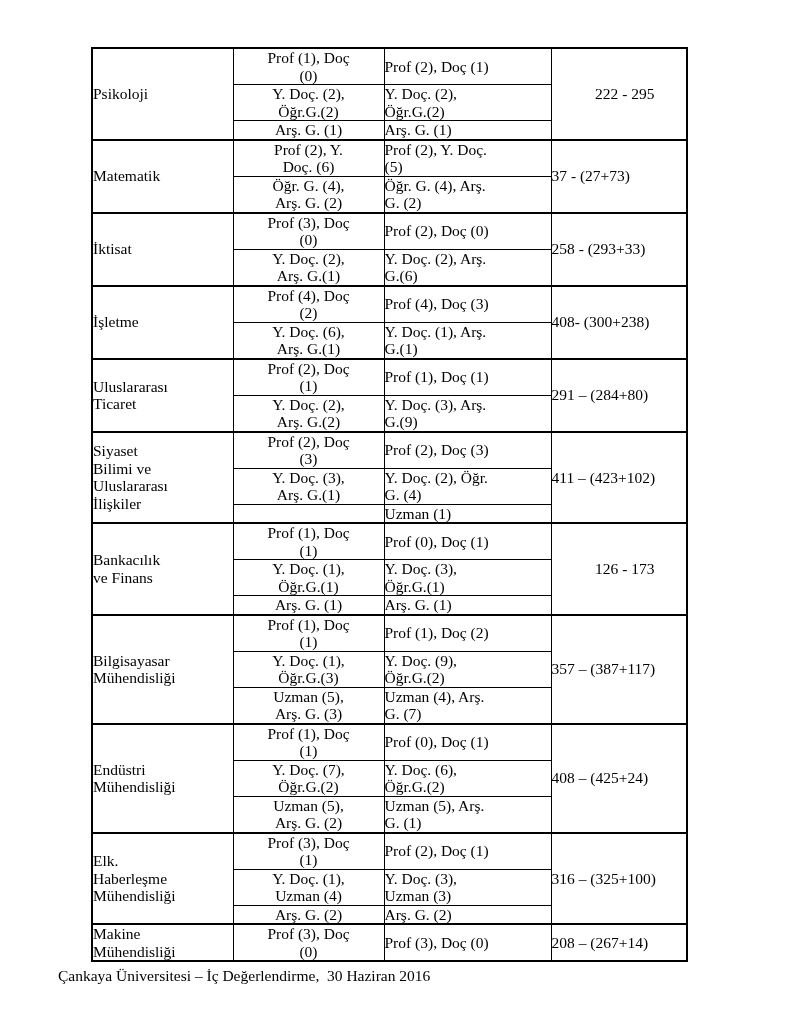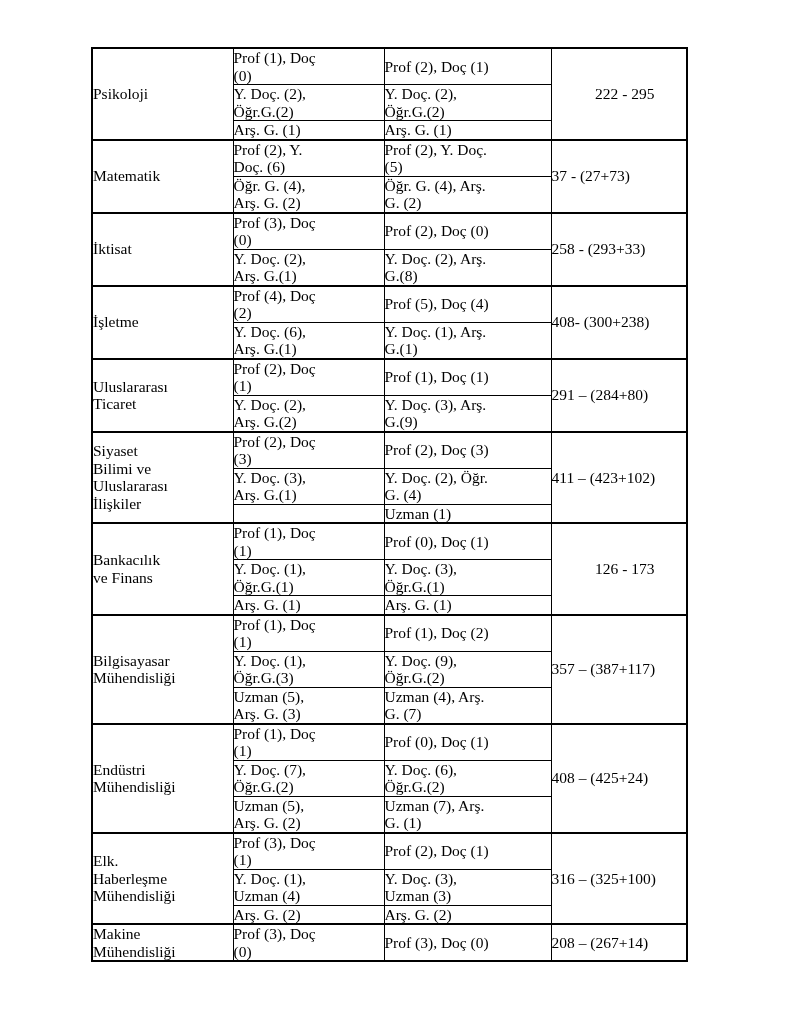--- a/index.html
+++ b/index.html
@@ -43,20 +43,21 @@
     font-family: Liberation Serif, serif;
   }
   td.dept-cell {
     padding-left: 39px;
     padding-right: 4px;
     margin-top: 10px;
   }
   td.staff1-cell {
     padding-left: 21px;
     padding-right: 4px;
+    text-align: center;
   }
   td.staff2-cell {
     padding-left: 38px;
     padding-right: 4px;
   }
   td.total-cell {
     padding-left: 8px;
     white-space: nowrap;
   }
   td.total-cell.short-range {
@@ -120,27 +121,27 @@
           <td class="dept-cell" rowspan="2">İktisat</td>
           <td class="staff1-cell">Prof (3), Doç
 (0)</td>
           <td class="staff2-cell">Prof (2), Doç (0)</td>
           <td class="total-cell" rowspan="2">258 - (293+33)</td>
         </tr>
         <tr>
           <td class="staff1-cell">Y. Doç. (2),
 Arş. G.(1)</td>
           <td class="staff2-cell">Y. Doç. (2), Arş.
-G.(8)</td>
+G.(6)</td>
         </tr>
         <tr class="major-row">
           <td class="dept-cell" rowspan="2">İşletme</td>
           <td class="staff1-cell">Prof (4), Doç
 (2)</td>
-          <td class="staff2-cell">Prof (5), Doç (4)</td>
+          <td class="staff2-cell">Prof (4), Doç (3)</td>
           <td class="total-cell" rowspan="2">408- (300+238)</td>
         </tr>
         <tr>
           <td class="staff1-cell">Y. Doç. (6),
 Arş. G.(1)</td>
           <td class="staff2-cell">Y. Doç. (1), Arş.
 G.(1)</td>
         </tr>
         <tr class="major-row">
           <td class="dept-cell" rowspan="2">Uluslararası
@@ -224,21 +225,21 @@
         </tr>
         <tr>
           <td class="staff1-cell">Y. Doç. (7),
 Öğr.G.(2)</td>
           <td class="staff2-cell">Y. Doç. (6),
 Öğr.G.(2)</td>
         </tr>
         <tr>
           <td class="staff1-cell">Uzman (5),
 Arş. G. (2)</td>
-          <td class="staff2-cell">Uzman (7), Arş.
+          <td class="staff2-cell">Uzman (5), Arş.
 G. (1)</td>
         </tr>
         <tr class="major-row">
           <td class="dept-cell" rowspan="3">Elk.
 Haberleşme
 Mühendisliği</td>
           <td class="staff1-cell">Prof (3), Doç
 (1)</td>
           <td class="staff2-cell">Prof (2), Doç (1)</td>
           <td class="total-cell" rowspan="3">316 – (325+100)</td>
@@ -257,14 +258,15 @@
           <td class="dept-cell" rowspan="1">Makine
 Mühendisliği</td>
           <td class="staff1-cell">Prof (3), Doç
 (0)</td>
           <td class="staff2-cell">Prof (3), Doç (0)</td>
           <td class="total-cell" rowspan="1">208 – (267+14)</td>
         </tr>
       </tbody>
   </table>
 
+  <div class="footer-caption">Çankaya Üniversitesi – İç Değerlendirme,  30 Haziran 2016</div>
 
 </div>
 
 </body></html>

